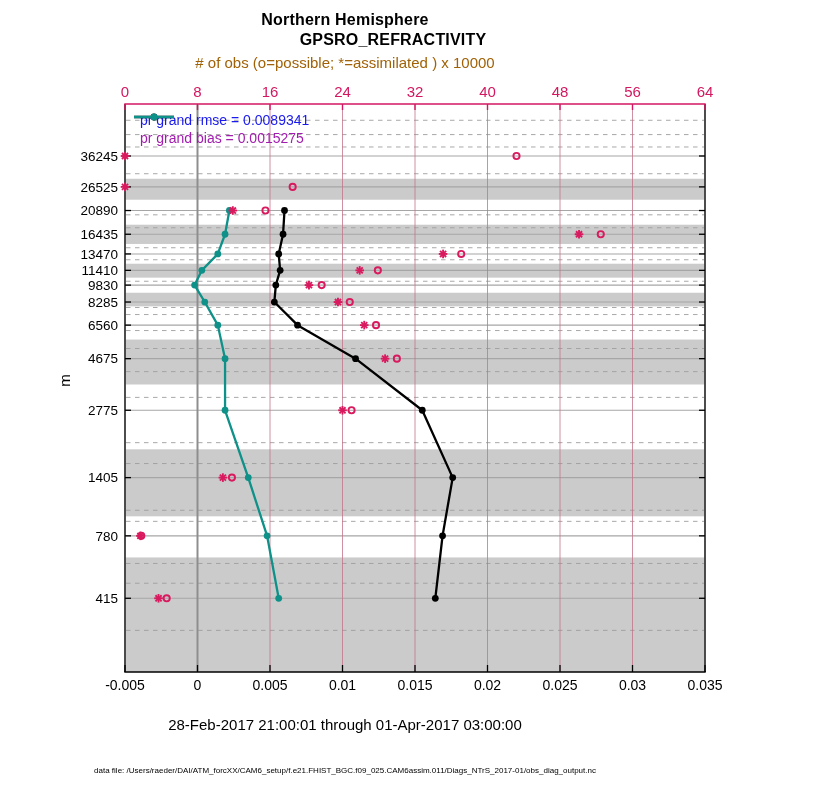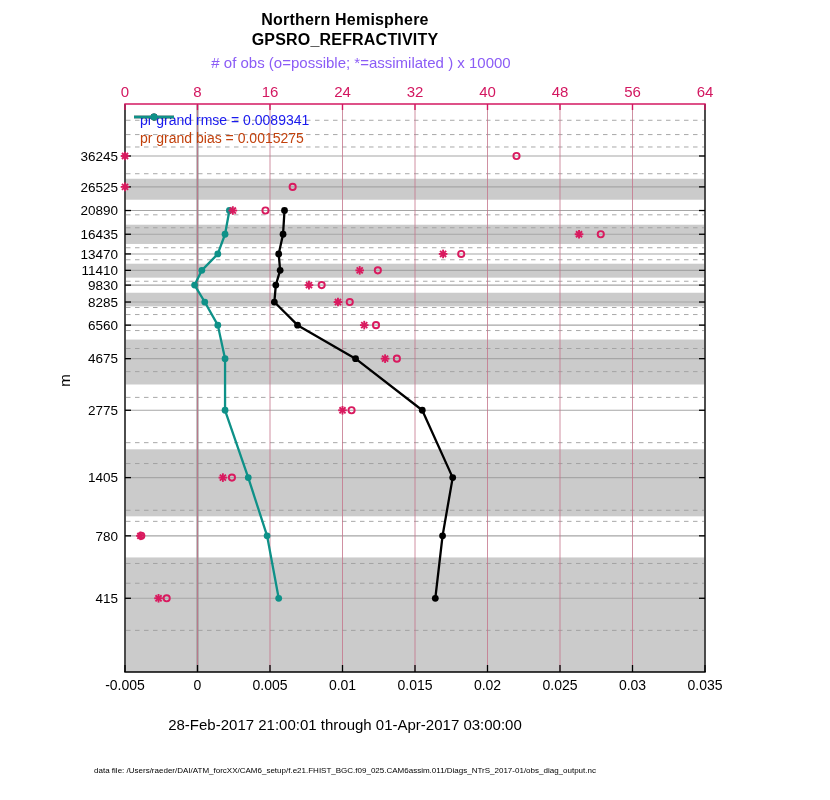--- a/index.html
+++ b/index.html
@@ -276,42 +276,42 @@
         <text x="342.5" y="97">24</text>
         <text x="415" y="97">32</text>
         <text x="487.5" y="97">40</text>
         <text x="560" y="97">48</text>
         <text x="632.5" y="97">56</text>
         <text x="705" y="97">64</text>
       </g>
     </svg>
 
   <div id="title1" class="abs ctr" style="top:11px;">Northern Hemisphere</div>
-  <div id="title2" class="abs ctr" style="top:31px;">GPSRO_REFRACTIVITY</div>
-
-  <div id="topAxisLabel" class="abs ctr" style="top: 54px; color: #8b5cf6; padding-left: 16px;"># of obs (o=possible; *=assimilated ) x 10000</div>
+  <div id="title2" class="abs ctr" style="top:31px;padding-left:48px;">GPSRO_REFRACTIVITY</div>
+
+  <div id="topAxisLabel" class="abs ctr" style="top: 54px; color: #a16207;"># of obs (o=possible; *=assimilated ) x 10000</div>
 
   <div id="legend" class="abs">
     <div class="legend-row">
       <svg class="legend-swatch" width="40" height="12">
           <g>
             <line x1="0" y1="6" x2="40" y2="6" stroke="#000000" stroke-width="2.4"></line>
             <circle cx="20" cy="6" r="3.4" fill="#000000"></circle>
           </g>
         </svg>
       <span class="legend-label" style="color: rgb(26, 26, 238);">pr grand rmse = 0.0089341</span>
     </div>
     <div class="legend-row">
       <svg class="legend-swatch" width="40" height="12">
           <g>
             <line x1="0" y1="6" x2="40" y2="6" stroke="#0E9188" stroke-width="2.4"></line>
             <circle cx="20" cy="6" r="3.4" fill="#0E9188"></circle>
           </g>
         </svg>
-      <span class="legend-label" style="color: #c2410c;">pr grand bias = 0.0015275</span>
+      <span class="legend-label" style="color: #a21caf;">pr grand bias = 0.0015275</span>
     </div>
   </div>
 
   <div id="ylabel" class="abs" style="left:52px;top:372px;width:24px;text-align:center;">m</div>
 
 
   <div id="subtitle" class="abs ctr" style="top:716px;">28-Feb-2017 21:00:01 through 01-Apr-2017 03:00:00</div>
 
   <div id="footer" class="abs ctr" style="top:766px;">data file: /Users/raeder/DAI/ATM_forcXX/CAM6_setup/f.e21.FHIST_BGC.f09_025.CAM6assim.011/Diags_NTrS_2017-01/obs_diag_output.nc</div>
 

